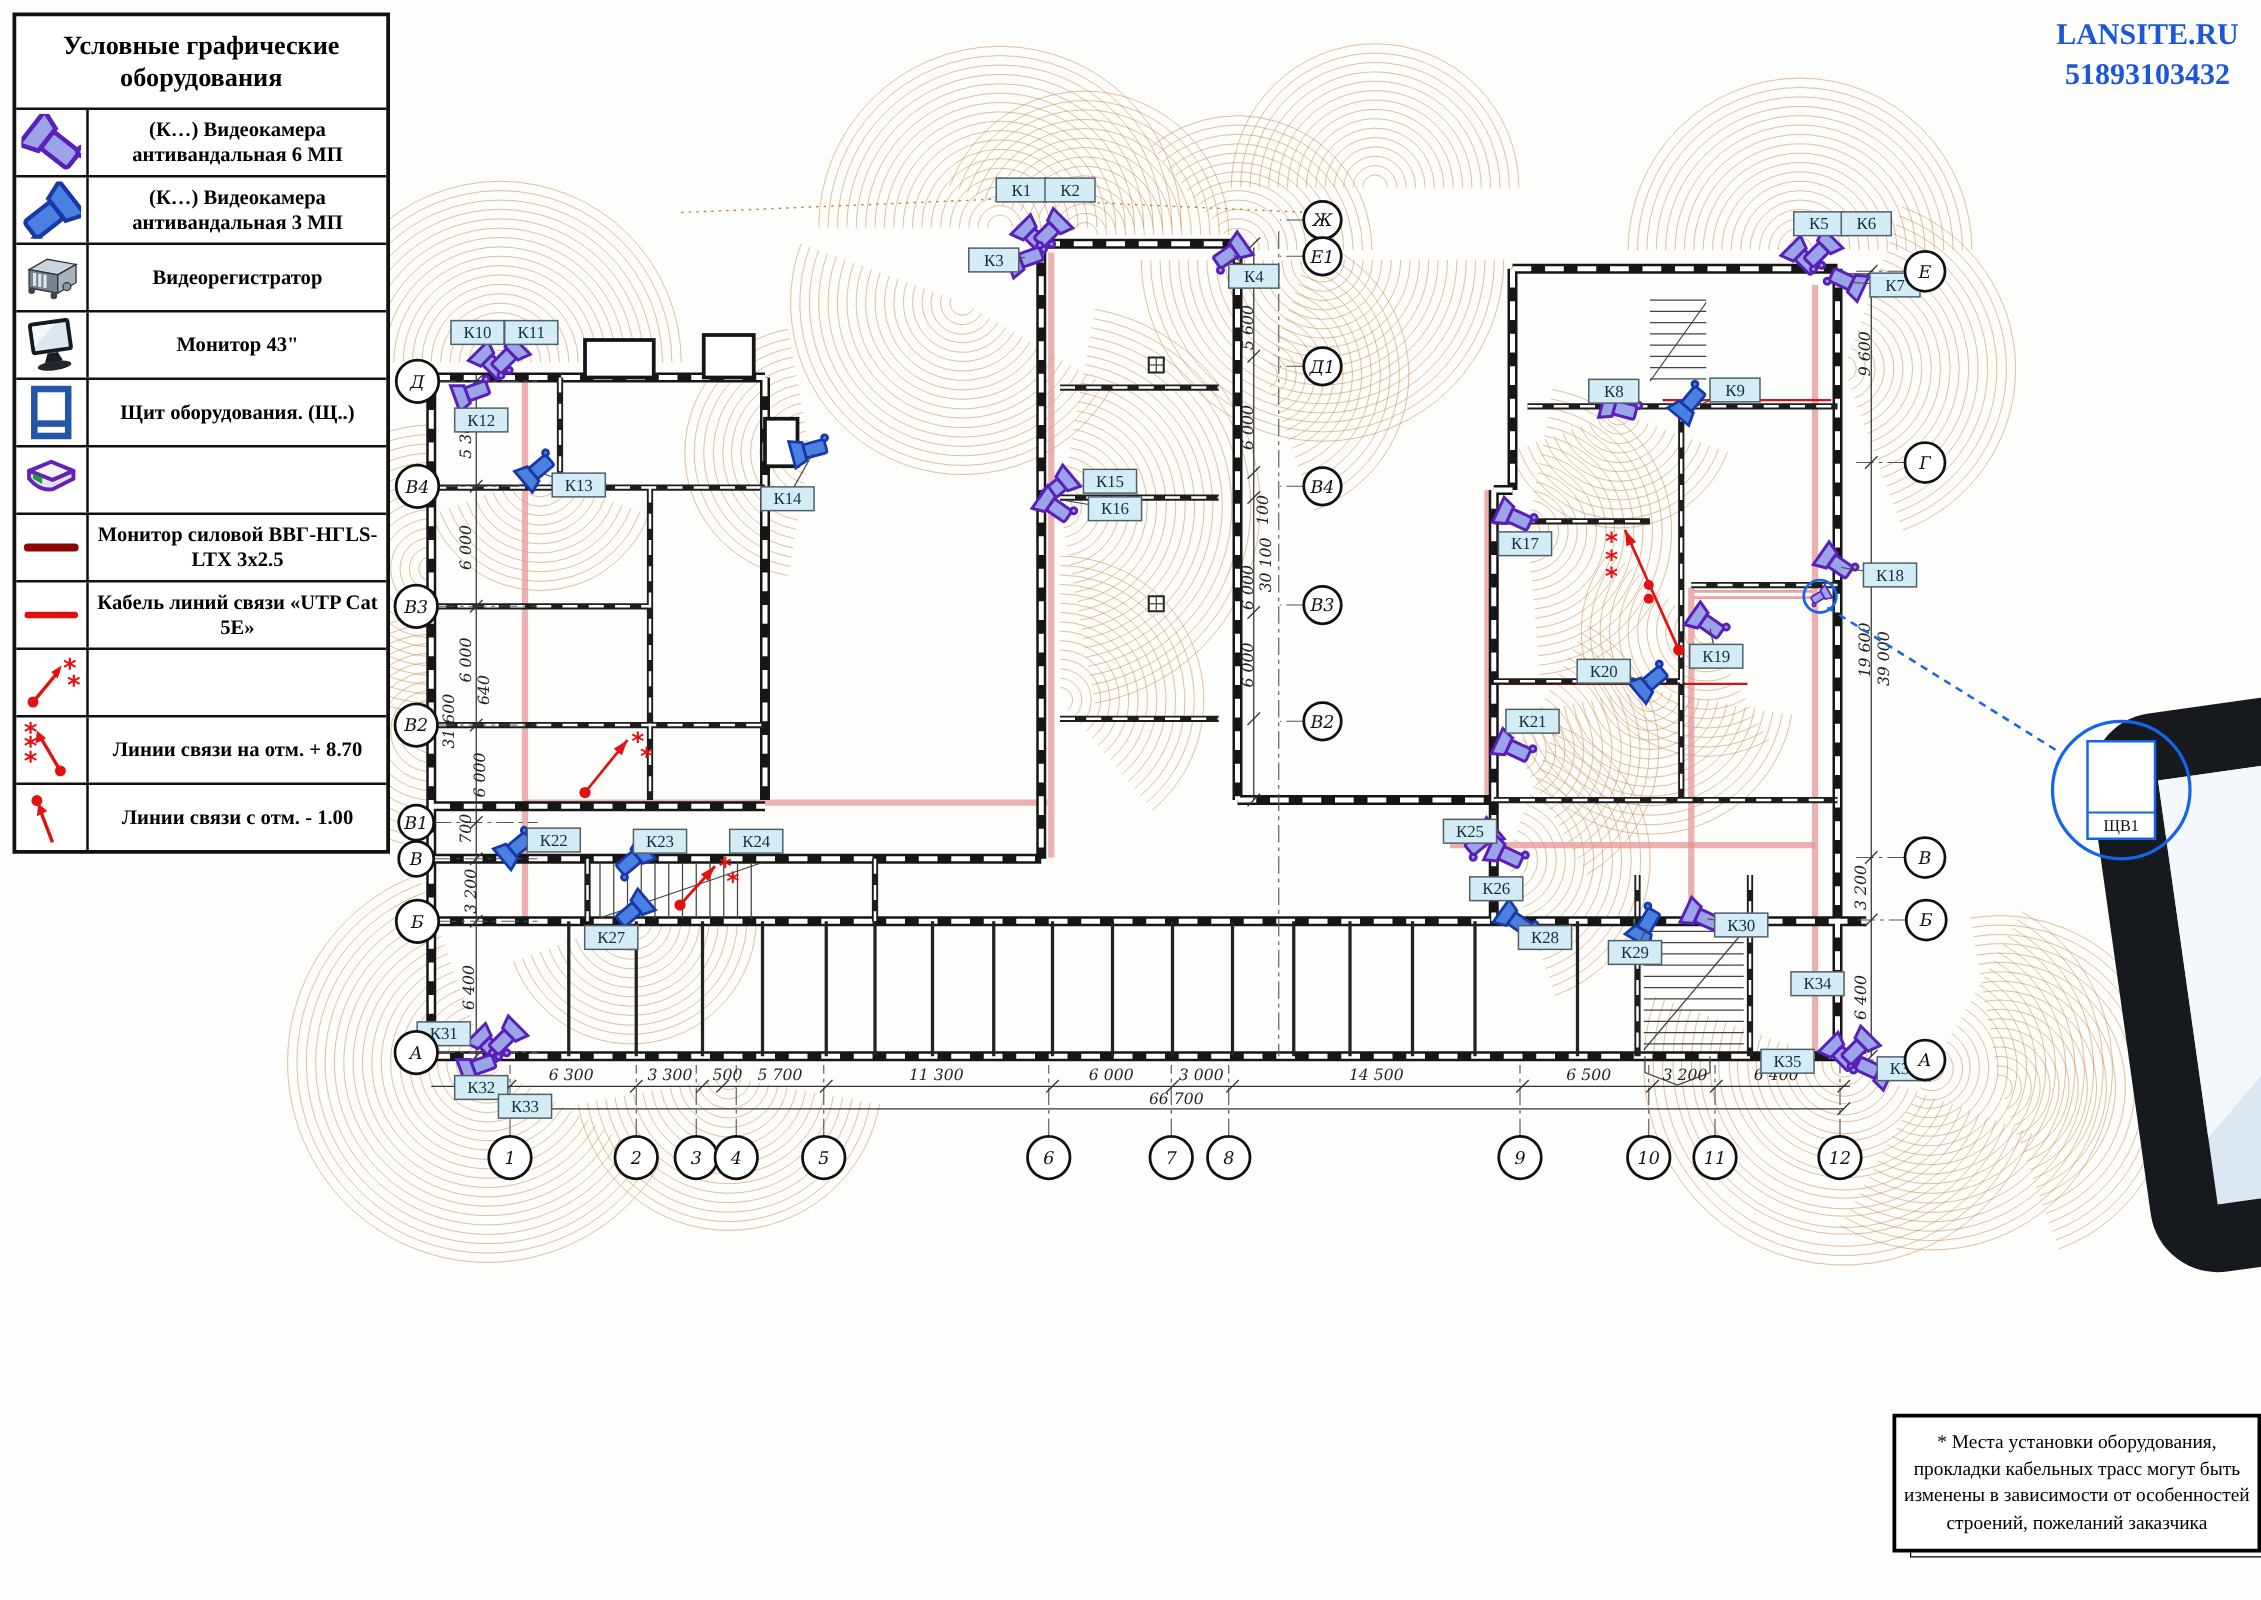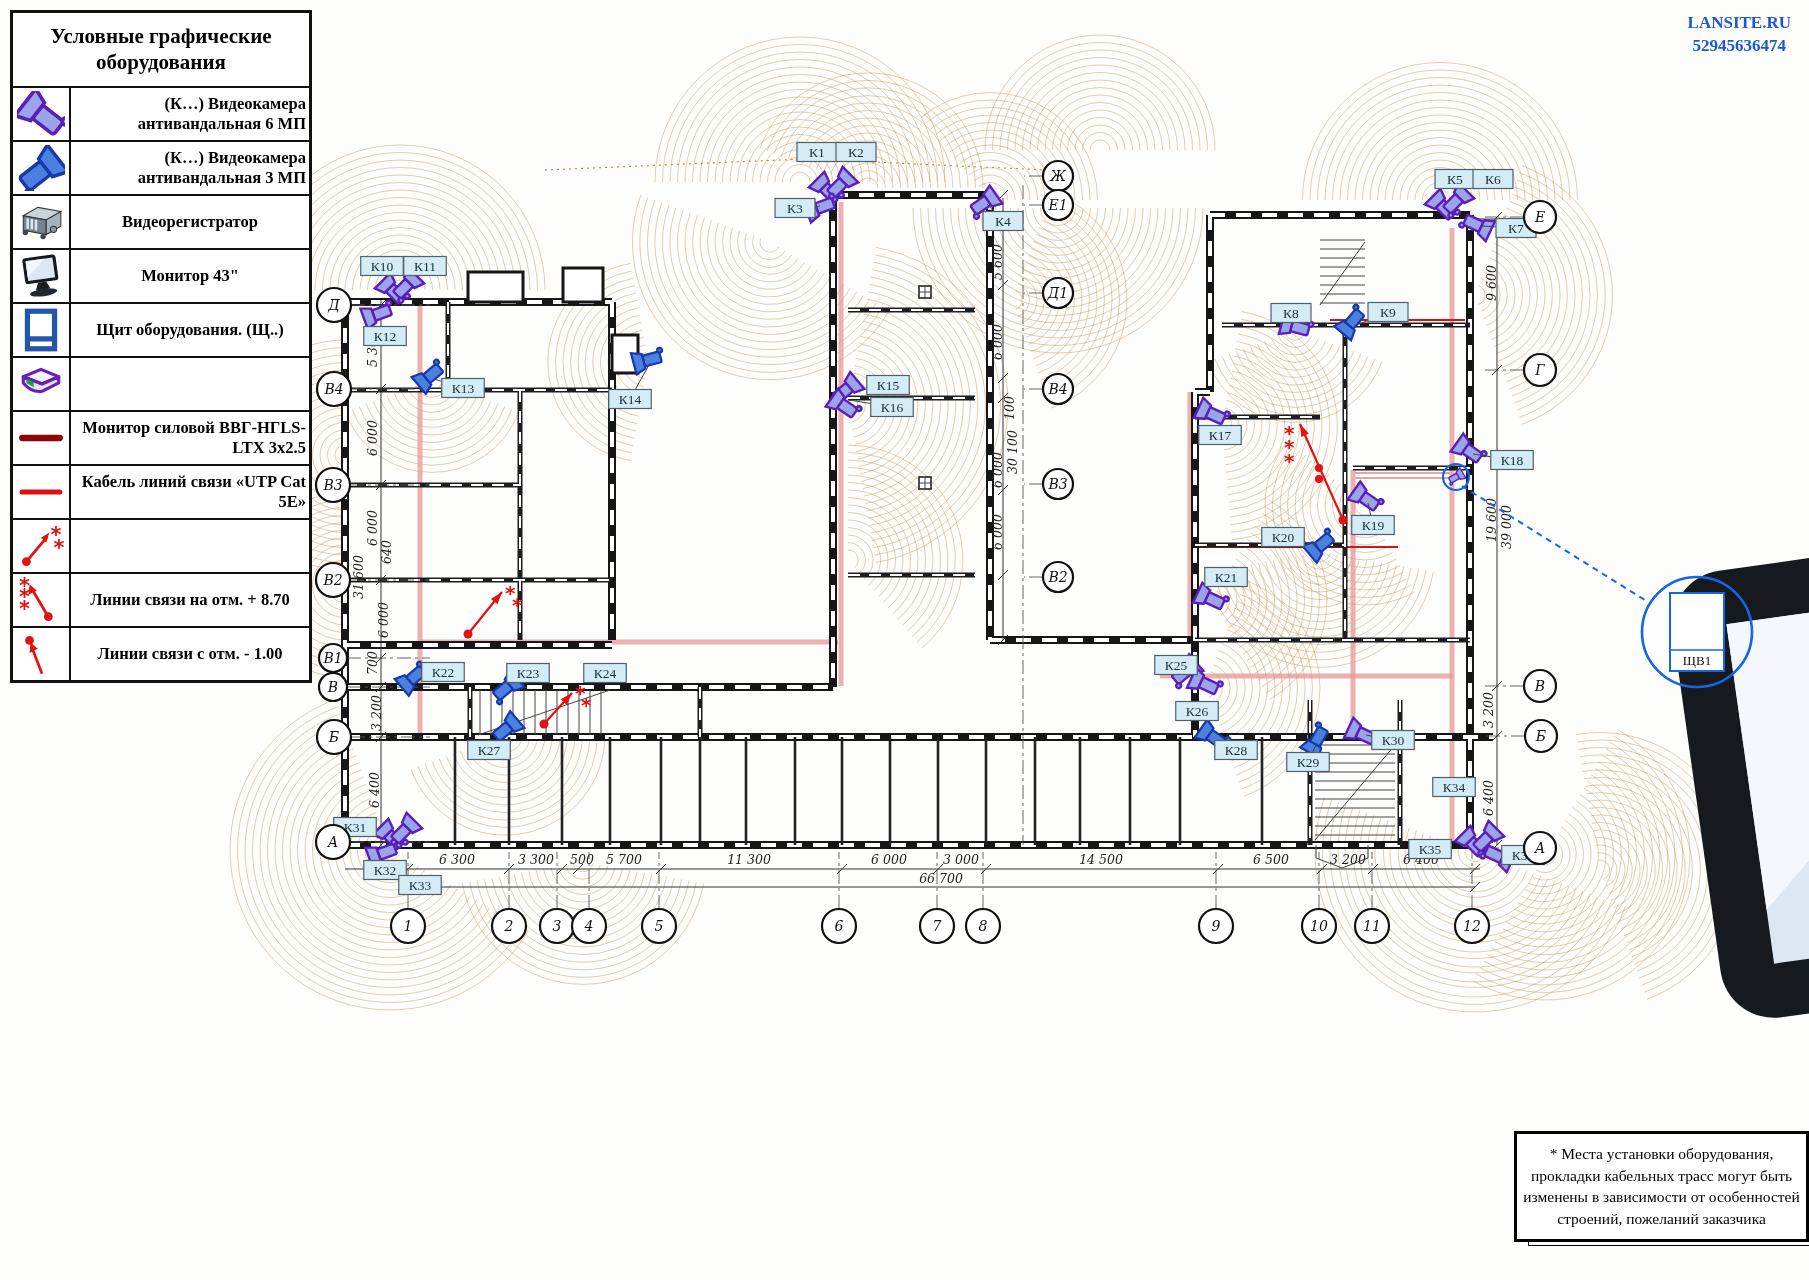--- a/index.html
+++ b/index.html
@@ -5,26 +5,26 @@
   html,body{margin:0;padding:0;background:#fff}
   .stage{position:relative;width:1809px;height:1280px;background:#fdfdfc;overflow:hidden;
          font-family:"Liberation Serif",serif}
   #plan{position:absolute;left:0;top:0}
 
   
   .legend{position:absolute;left:10px;top:10px;width:296px;background:#fff;border:3px solid #111;z-index:5}
   .lg-title{font-weight:bold;font-size:21px;text-align:center;padding:10px 4px;line-height:1.25}
   .lg-row{display:grid;grid-template-columns:58px 1fr;border-top:2.5px solid #111;min-height:52px}
   .lg-ic{border-right:2.5px solid #111;display:flex;align-items:center;justify-content:center}
-  .lg-lb{display:flex;align-items:center;justify-content:center;text-align:right;
+  .lg-lb{display:flex;align-items:center;justify-content:center;text-align:center;
          font-weight:bold;font-size:16.5px;line-height:1.18;padding:4px 3px}
 
   
   .brand{position:absolute;right:18px;top:12px;text-align:center;font-weight:bold;
-         font-size:17px;line-height:1.35;z-index:5}
+         font-size:24px;line-height:1.35;z-index:5}
   .note{position:absolute;left:1514px;top:1131px;width:279px;border:3px solid #000;background:#fff;
         padding:9px 5px;text-align:center;font-weight:normal;font-size:15.5px;line-height:1.4;
         box-shadow:9px 9px 0 -6px #fff,9px 9px 0 -5px #000;z-index:5}
 
   
   .cam6{fill:#9ba4e8;stroke:#5a1fb8;stroke-width:2.6}
   .cam2{fill:#4a80e0;stroke:#1838a8;stroke-width:2.4}
   .wallH{stroke:#161616;stroke-width:8;fill:none}
   .wallHo{stroke:#fff;stroke-width:4;fill:none;stroke-dasharray:15 11}
   .wallM{stroke:#1d1d1d;stroke-width:5;fill:none}
@@ -1337,20 +1337,20 @@
               <use href="#sym-link100"></use>
             </svg>
           </div>
           <div class="lg-lb">Линии связи с отм.  - 1.00</div>
         </div>
       </div>
   </div>
 
   <div class="brand" style="color: rgb(27, 87, 214);">
     <div>LANSITE.RU</div>
-    <div>52945636474</div>
+    <div>51893103432</div>
   </div>
 
   <div class="note">
     <span>* Места установки оборудования, прокладки кабельных трасс могут быть изменены в зависимости от особенностей строений, пожеланий заказчика</span>
   </div>
 
 </div>
 
 </body></html>

